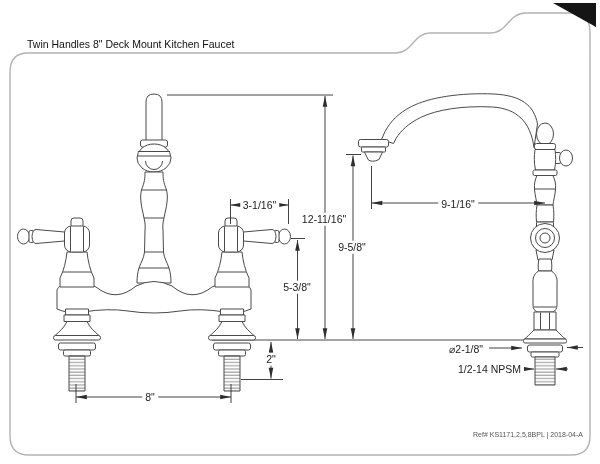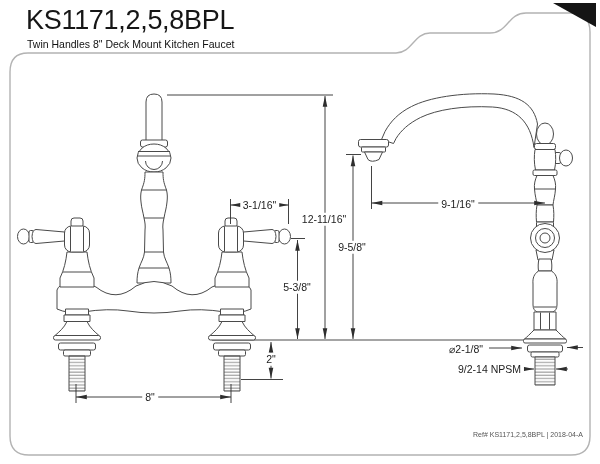--- a/index.html
+++ b/index.html
@@ -167,27 +167,26 @@
       <line x1="371.5" y1="203" x2="545" y2="203" marker-start="url(#arw)" marker-end="url(#arw)"></line>
 
       <line x1="489" y1="348" x2="522" y2="348" marker-end="url(#arw)"></line>
       <line x1="583" y1="347.5" x2="567" y2="347.5" marker-end="url(#arw)"></line>
 
       <line x1="526" y1="369" x2="534" y2="369" marker-end="url(#arw)"></line>
       <line x1="568" y1="369" x2="556" y2="369" marker-end="url(#arw)"></line>
     </g>
   </svg>
 
-  <div class="title">KS1171,2,5,8BPL</div>
   <div class="subtitle">Twin Handles 8" Deck Mount Kitchen Faucet</div>
 
   <span class="dim" style="left:259.5px;top:205px;">3-1/16"</span>
   <span class="dim" style="left:324px;top:219px;">12-11/16"</span>
   <span class="dim" style="left:352px;top:247px;">9-5/8"</span>
   <span class="dim" style="left:297px;top:287px;">5-3/8"</span>
   <span class="dim" style="left:271px;top:359px;">2"</span>
   <span class="dim" style="left:150px;top:397px;">8"</span>
   <span class="dim" style="left:458px;top:204px;">9-1/16"</span>
   <span class="dim ra" style="left:486px;top:349px;">⌀2-1/8"</span>
-  <span class="dim ra" style="left:524px;top:369px;">9/2-14 NPSM</span>
+  <span class="dim ra" style="left:524px;top:369px;">1/2-14 NPSM</span>
 
   <div class="ref">Ref# KS1171,2,5,8BPL | 2018-04-A</div>
 </div>
 
 </body></html>

